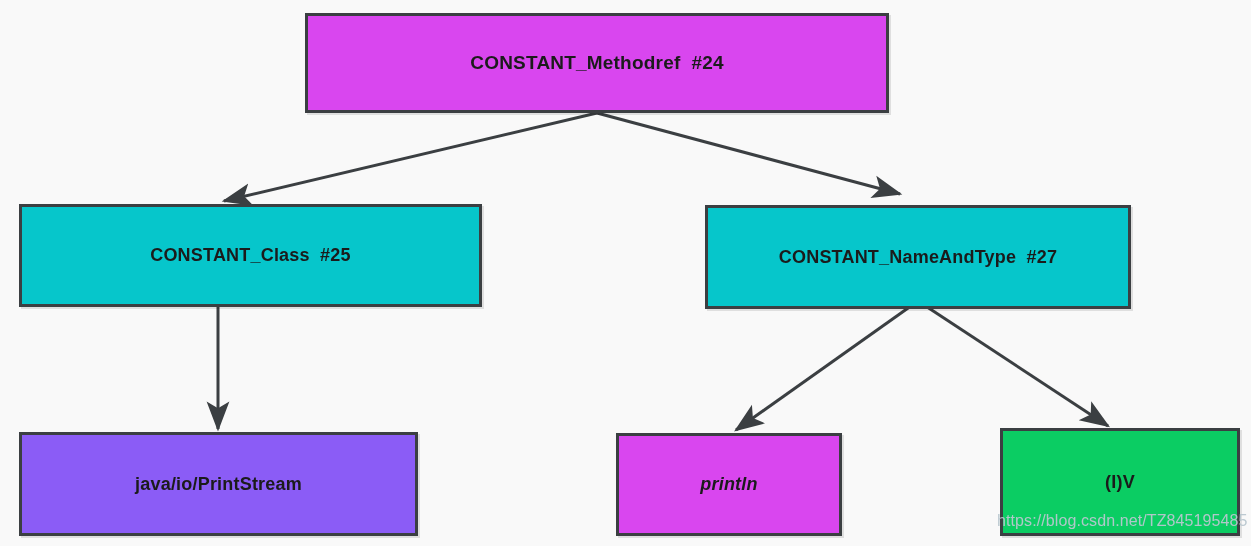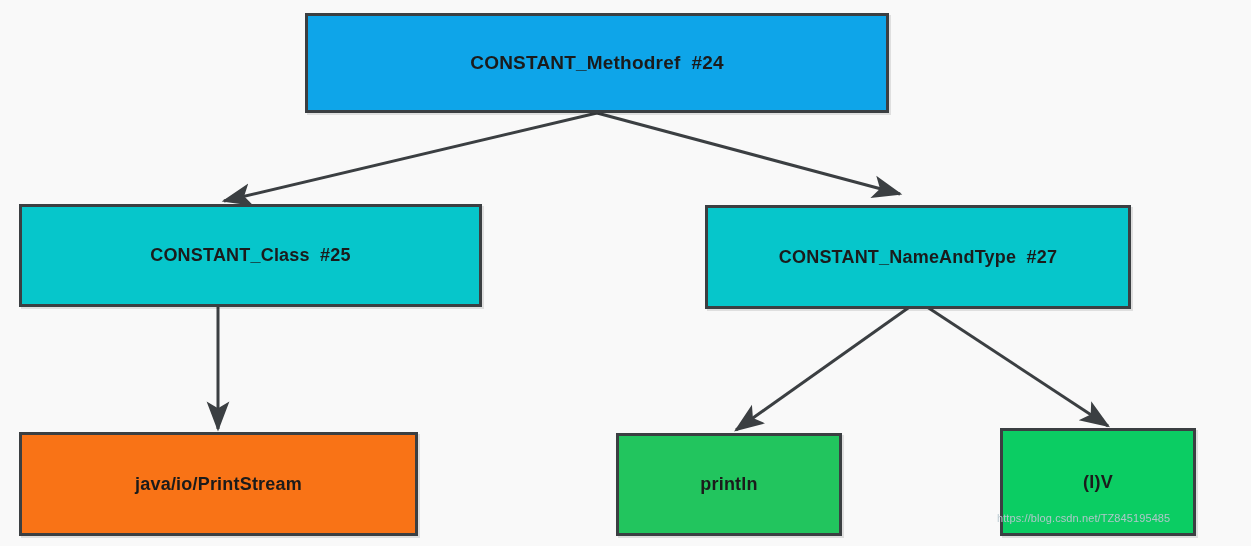--- a/index.html
+++ b/index.html
@@ -47,21 +47,21 @@
   .node.leaf {
     background: #0bcd63;
     font-size: 18px;
   }
   .node-label { white-space: pre; }
 
   #watermark {
     position: absolute;
     left: 997px;
     top: 512px;
-    font-size: 11px;
+    font-size: 16px;
     color: #b9c7cf;
     opacity: 0.95;
     white-space: nowrap;
     font-family: "Liberation Sans", sans-serif;
     letter-spacing: 0.1px;
   }
 </style>
 </head>
 <body>
 
@@ -76,35 +76,35 @@
     <g id="edge-group">
         <line x1="597" y1="113" x2="224" y2="201" stroke="#3b3f42" stroke-width="3" marker-end="url(#arrowhead)"></line>
         <line x1="597" y1="113" x2="900" y2="194" stroke="#3b3f42" stroke-width="3" marker-end="url(#arrowhead)"></line>
         <line x1="218" y1="307" x2="218" y2="429" stroke="#3b3f42" stroke-width="3" marker-end="url(#arrowhead)"></line>
         <line x1="918" y1="301" x2="736" y2="430" stroke="#3b3f42" stroke-width="3" marker-end="url(#arrowhead)"></line>
         <line x1="918" y1="301" x2="1108" y2="426" stroke="#3b3f42" stroke-width="3" marker-end="url(#arrowhead)"></line>
       </g>
   </svg>
 
   <div id="node-layer">
-      <div class="node root" style="left: 305px; top: 13px; width: 584px; height: 100px; background: #0ea5e9; border-color: rgb(59, 63, 66);">
+      <div class="node root" style="left: 305px; top: 13px; width: 584px; height: 100px; background: #d946ef; border-color: rgb(59, 63, 66);">
         <span class="node-label">CONSTANT_Methodref  #24</span>
       </div>
       <div class="node mid" style="left: 19px; top: 204px; width: 463px; height: 103px; background: rgb(6, 198, 203); border-color: rgb(59, 63, 66);">
         <span class="node-label">CONSTANT_Class  #25</span>
       </div>
       <div class="node mid" style="left: 705px; top: 197px; width: 426px; height: 104px; background: rgb(6, 198, 203); border-color: rgb(59, 63, 66); margin-top: 8px;">
         <span class="node-label">CONSTANT_NameAndType  #27</span>
       </div>
-      <div class="node leaf" style="left: 19px; top: 432px; width: 399px; height: 104px; background: #f97316; border-color: rgb(59, 63, 66);">
+      <div class="node leaf" style="left: 19px; top: 432px; width: 399px; height: 104px; background: #8b5cf6; border-color: rgb(59, 63, 66);">
         <span class="node-label">java/io/PrintStream</span>
       </div>
-      <div class="node leaf" style="left: 616px; top: 433px; width: 226px; height: 103px; background: #22c55e; border-color: rgb(59, 63, 66);">
+      <div class="node leaf" style="left: 616px; top: 433px; width: 226px; height: 103px; background: #d946ef; border-color: rgb(59, 63, 66); font-style: italic;">
         <span class="node-label">println</span>
       </div>
-      <div class="node leaf" style="left: 1000px; top: 428px; width: 196px; height: 108px; background: rgb(11, 205, 99); border-color: rgb(59, 63, 66);">
+      <div class="node leaf" style="left: 1000px; top: 428px; width: 240px; height: 108px; background: rgb(11, 205, 99); border-color: rgb(59, 63, 66);">
         <span class="node-label">(I)V</span>
       </div>
     </div>
 
   <div id="watermark">https://blog.csdn.net/TZ845195485</div>
 
 </div>
 
 </body></html>

